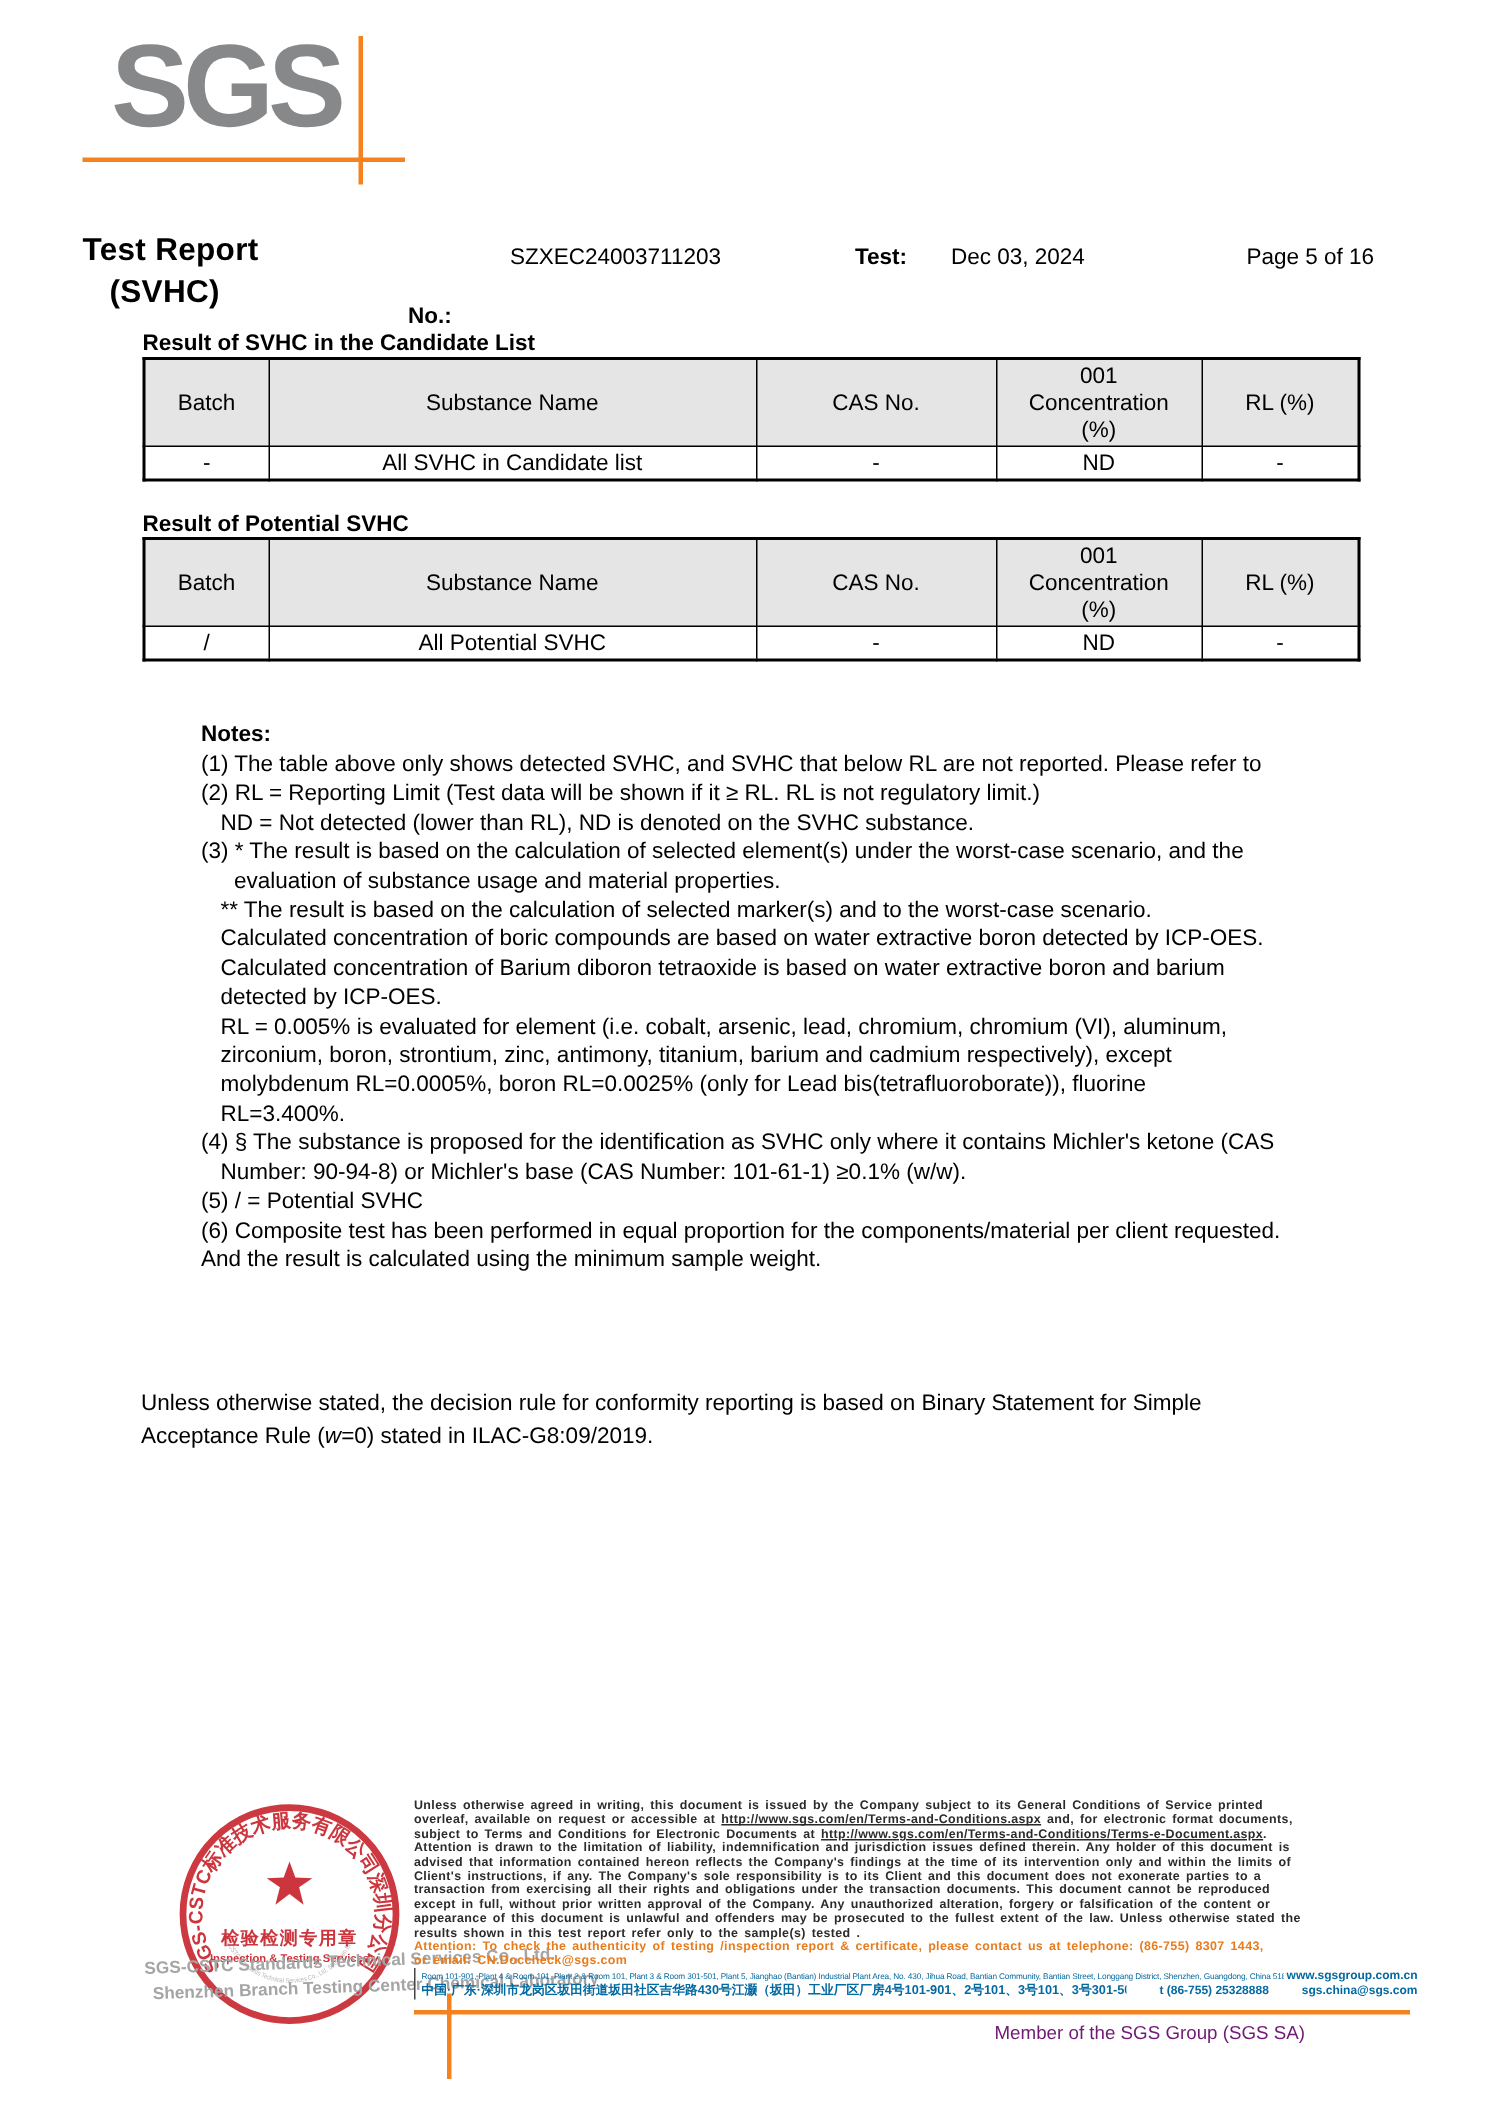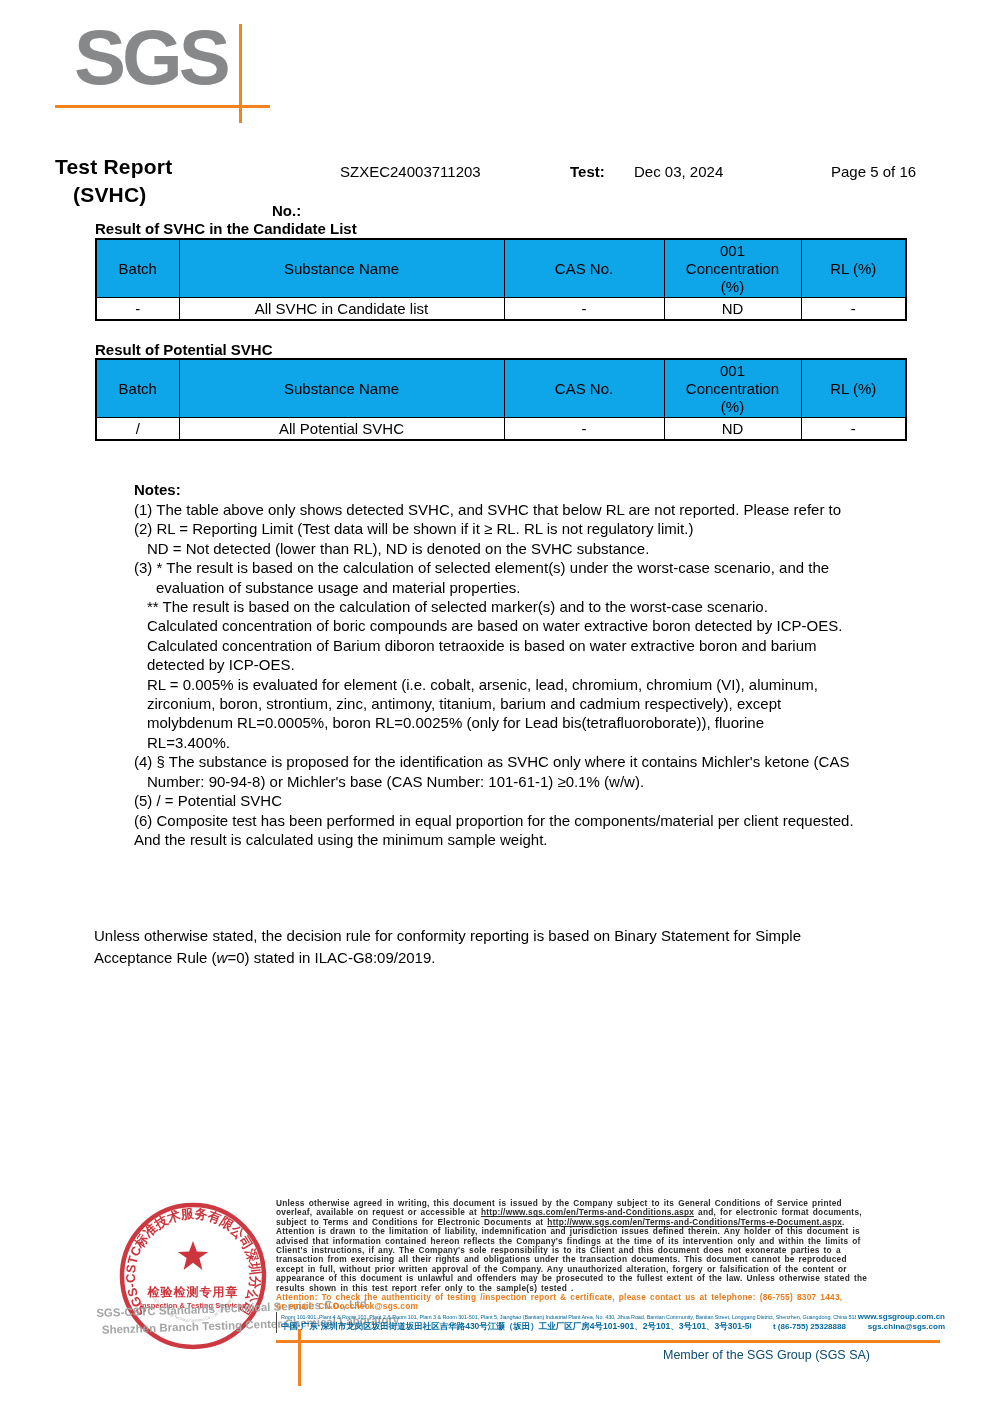--- a/index.html
+++ b/index.html
@@ -11,21 +11,21 @@
   .oline{background:#f5821f;}
   
   .title1{font-size:21px;font-weight:bold;letter-spacing:.2px;}
   .meta-label{font-size:15px;font-weight:bold;}
   .meta-value{font-size:15px;}
   
   .sec-title{font-size:15px;font-weight:bold;}
   table.result{border-collapse:collapse;table-layout:fixed;border:2px solid #000;}
   .result th,.result td{border:1px solid #000;text-align:center;vertical-align:middle;
                         font-size:15px;font-weight:normal;padding:0;white-space:pre-line;}
-  .result th{background:#0ea5e9;height:57px;line-height:18px;}
+  .result th{background:#e5e5e5;height:57px;line-height:18px;}
   .result td{height:21px;}
   
   .notes{font-size:15px;white-space:nowrap;}
   .notes-heading{font-weight:bold;line-height:21px;}
   .note-line{line-height:19.4px;}
   .ind1{padding-left:13px;}
   .ind2{padding-left:17px;}
   .ind3{padding-left:22px;}
   .statement{font-size:15px;line-height:21.5px;white-space:nowrap;}
   .ital{font-style:italic;}
@@ -34,21 +34,21 @@
          white-space:nowrap;letter-spacing:.25px;word-spacing:1.4px;width:664px;}
   .legal .url{text-decoration:underline;}
   .attention{color:#e87c1c;}
   .addr{width:664px;border-left:1.5px solid #444;padding-left:4px;color:#0369a1;}
   .addr-row{display:flex;justify-content:space-between;align-items:baseline;}
   .addr-en{font-size:5.5px;letter-spacing:-.1px;white-space:nowrap;max-width:575px;overflow:hidden;}
   .addr-cn{font-size:8.5px;font-weight:bold;white-space:nowrap;max-width:470px;overflow:hidden;}
   .addr-right{font-size:8px;font-weight:bold;white-space:nowrap;}
   .gray-co{color:#a5a5a6;font-size:11.5px;line-height:17px;font-weight:bold;
            transform:rotate(-2deg);transform-origin:left top;white-space:nowrap;}
-  .member{font-size:12.5px;color:#0c4a6e;}
+  .member{font-size:12.5px;color:#701a75;}
   .stamp-red{fill:#c8242c;}
 </style>
 </head>
 <body>
 
 <div class="page">
 
   <div class="abs logo-text" style="left:74px;top:18px;">SGS</div>
   <div class="abs oline" style="left:55px;top:105px;width:215px;height:3px;"></div>
   <div class="abs oline" style="left:239px;top:24px;width:3px;height:99px;"></div>

